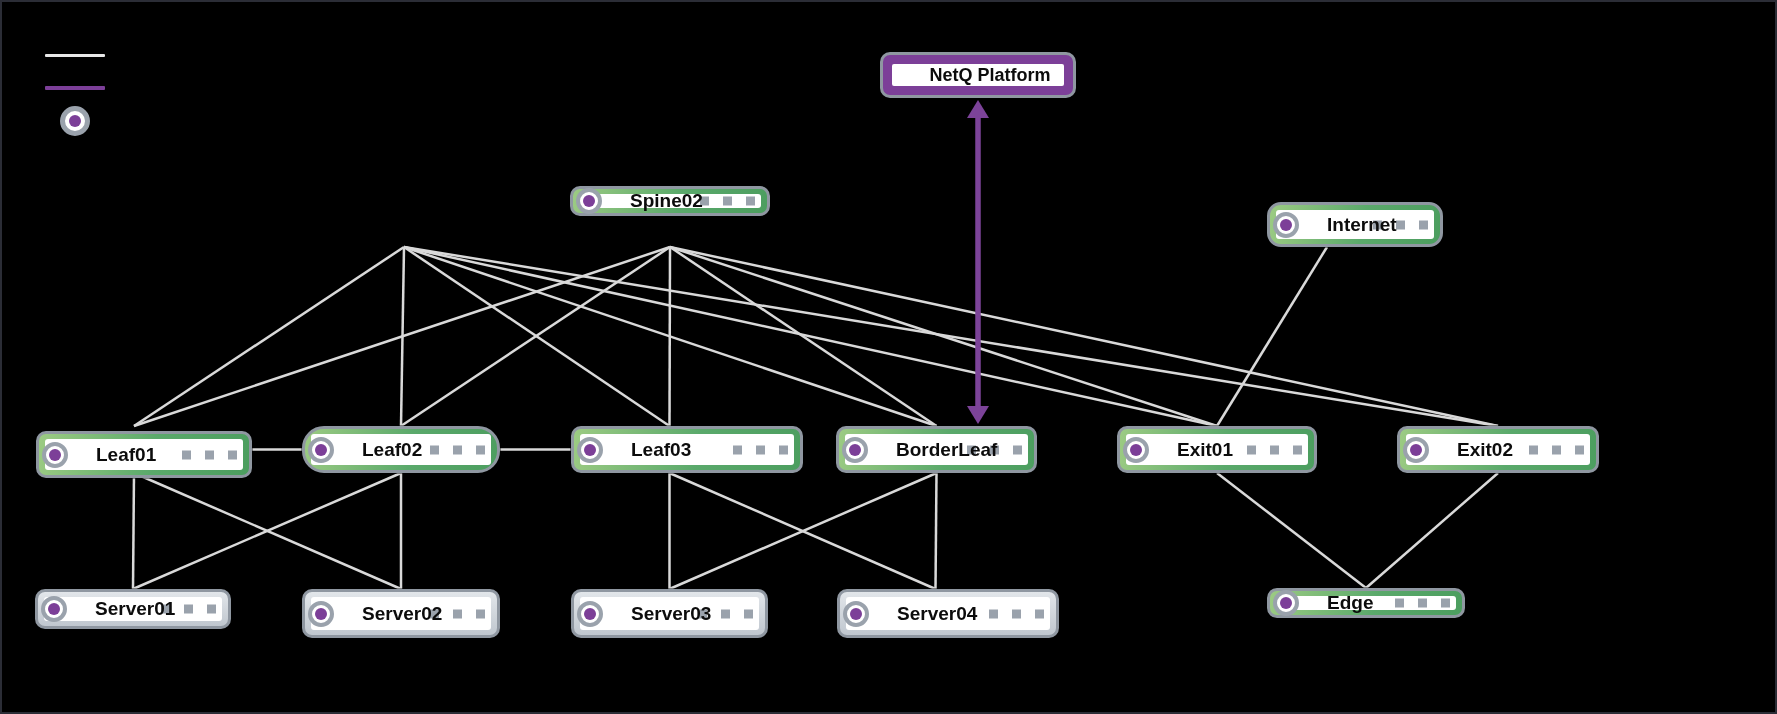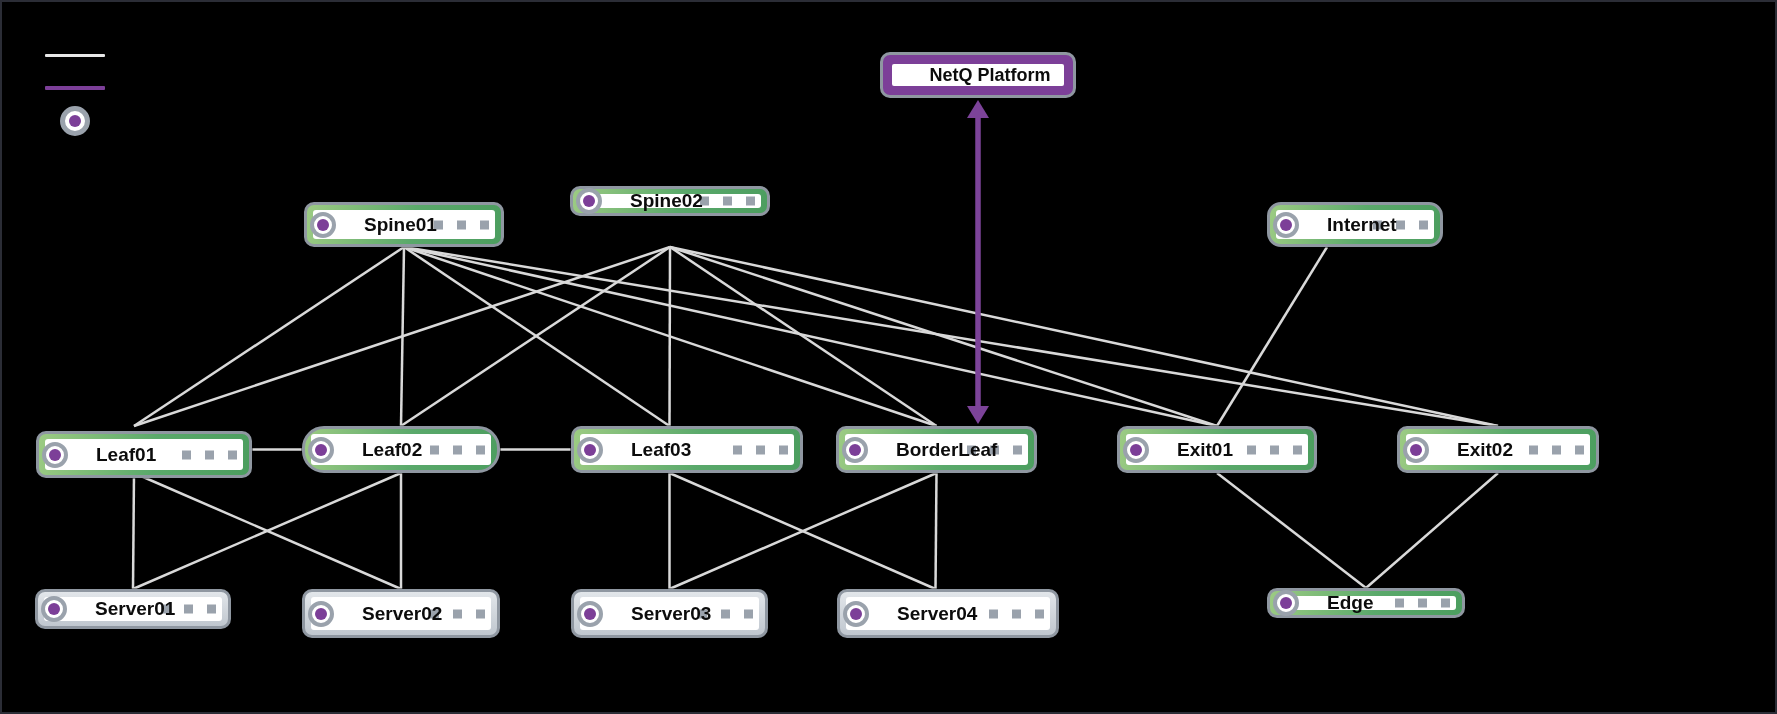--- a/index.html
+++ b/index.html
@@ -109,32 +109,20 @@
         <polygon points="976,422 965,404 987,404" fill="#7c4399"></polygon>
       </g>
     </svg>
 
   <div id="nodes">
       <div class="node platform" style="left: 878px; top: 50px; width: 196px; height: 46px;">
         <div class="p-inner">
           <span class="lbl">NetQ Platform</span>
         </div>
       </div>
-      <div class="node switch" style="left: 302px; top: 200px; width: 200px; height: 45px;">
-        <div class="inner"></div>
-        <span class="status-dot">
-          <span></span>
-        </span>
-        <span class="lbl">Spine01</span>
-        <span class="ports">
-          <i></i>
-          <i></i>
-          <i></i>
-        </span>
-      </div>
       <div class="node switch" style="left: 568px; top: 184px; width: 200px; height: 30px;">
         <div class="inner"></div>
         <span class="status-dot">
           <span></span>
         </span>
         <span class="lbl">Spine02</span>
         <span class="ports">
           <i></i>
           <i></i>
           <i></i>

